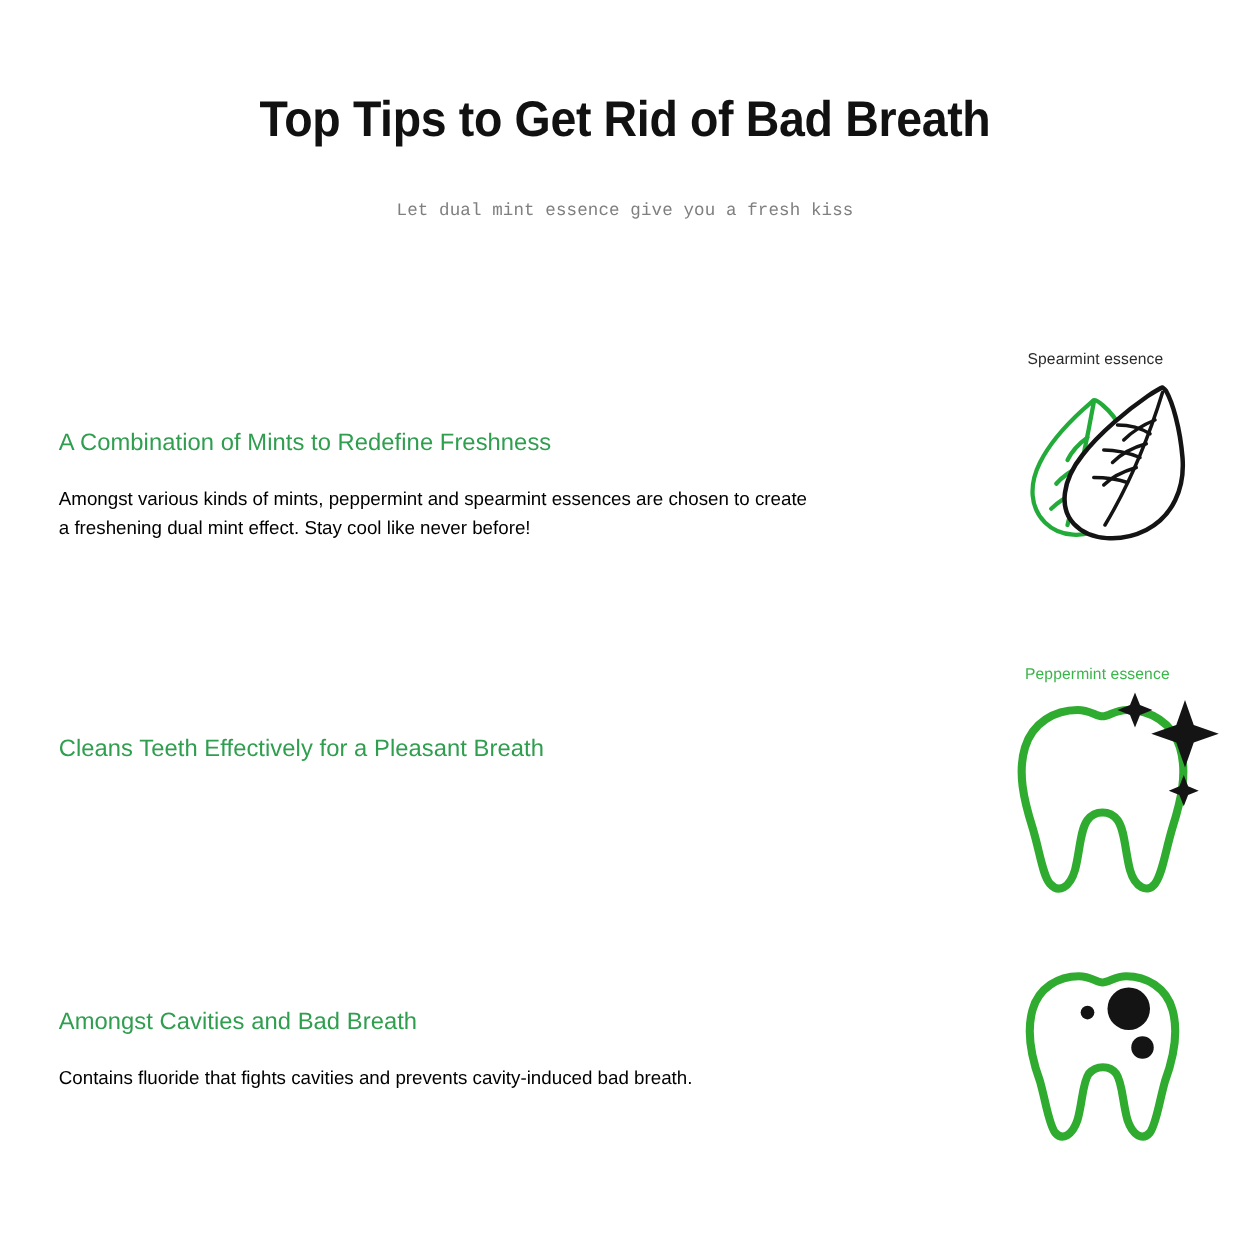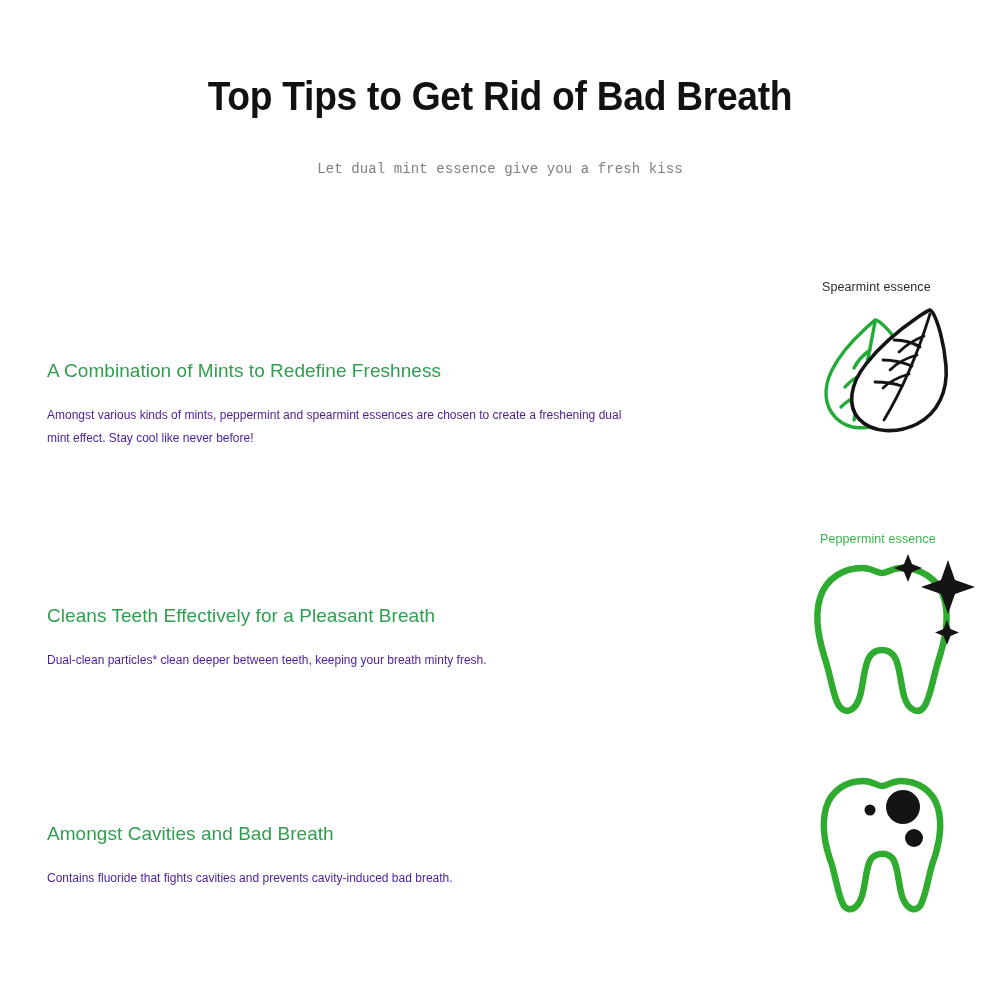--- a/index.html
+++ b/index.html
@@ -50,27 +50,27 @@
   .feature {
     position: absolute;
     left: 47px;
     width: 620px;
   }
   .feature-heading {
     font-size: 19px;
     font-weight: normal;
     color: #2f9e4f;
     letter-spacing: 0.05px;
-    margin: 16px 0 22px 0;
+    margin: 0 0 22px 0;
     white-space: nowrap;
   }
   .feature-body {
-    font-size: 12px;
+    font-size: 15px;
     line-height: 23px;
-    color: #4c1d95;
+    color: #000000;
     margin: 0;
     max-width: 600px;
   }
 
   #feature-1 { top: 344px; }
   #feature-2 { top: 589px; }
   #feature-3 { top: 807px; }
 
   
   .illustration {
@@ -111,21 +111,20 @@
 
 <div class="page-subtitle">Let dual mint essence give you a fresh kiss</div>
 
 <div class="feature" id="feature-1">
   <h2 class="feature-heading">A Combination of Mints to Redefine Freshness</h2>
   <p class="feature-body">Amongst various kinds of mints, peppermint and spearmint essences are chosen to create a freshening dual mint effect. Stay cool like never before!</p>
 </div>
 
 <div class="feature" id="feature-2">
   <h2 class="feature-heading">Cleans Teeth Effectively for a Pleasant Breath</h2>
-  <p class="feature-body">Dual-clean particles* clean deeper between teeth, keeping your breath minty fresh.</p>
 </div>
 
 <div class="feature" id="feature-3">
   <h2 class="feature-heading">Amongst Cavities and Bad Breath</h2>
   <p class="feature-body">Contains fluoride that fights cavities and prevents cavity-induced bad breath.</p>
 </div>
 
 <div class="illustration" id="illus-leaves">
 
   <div class="leaf-label leaf-label-top">Spearmint essence</div>

